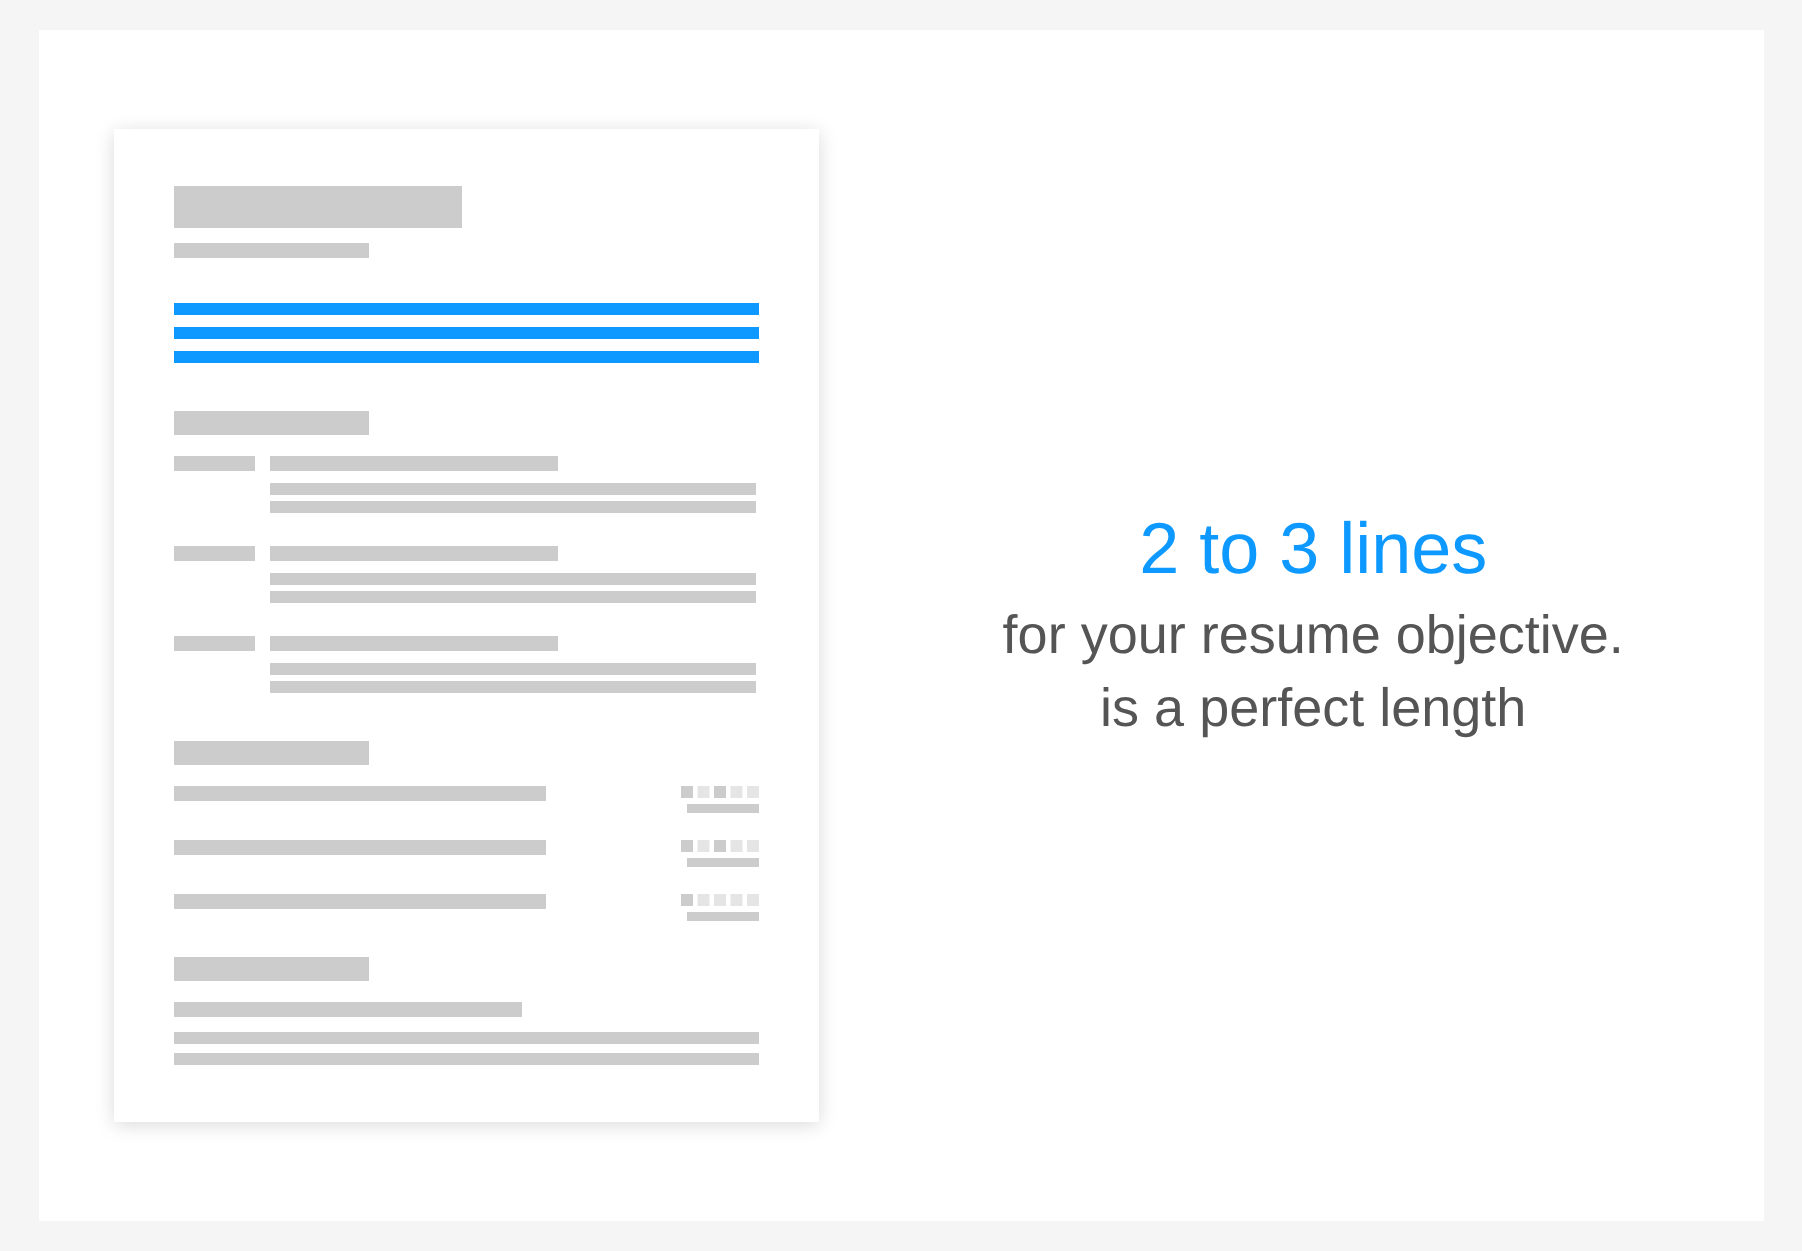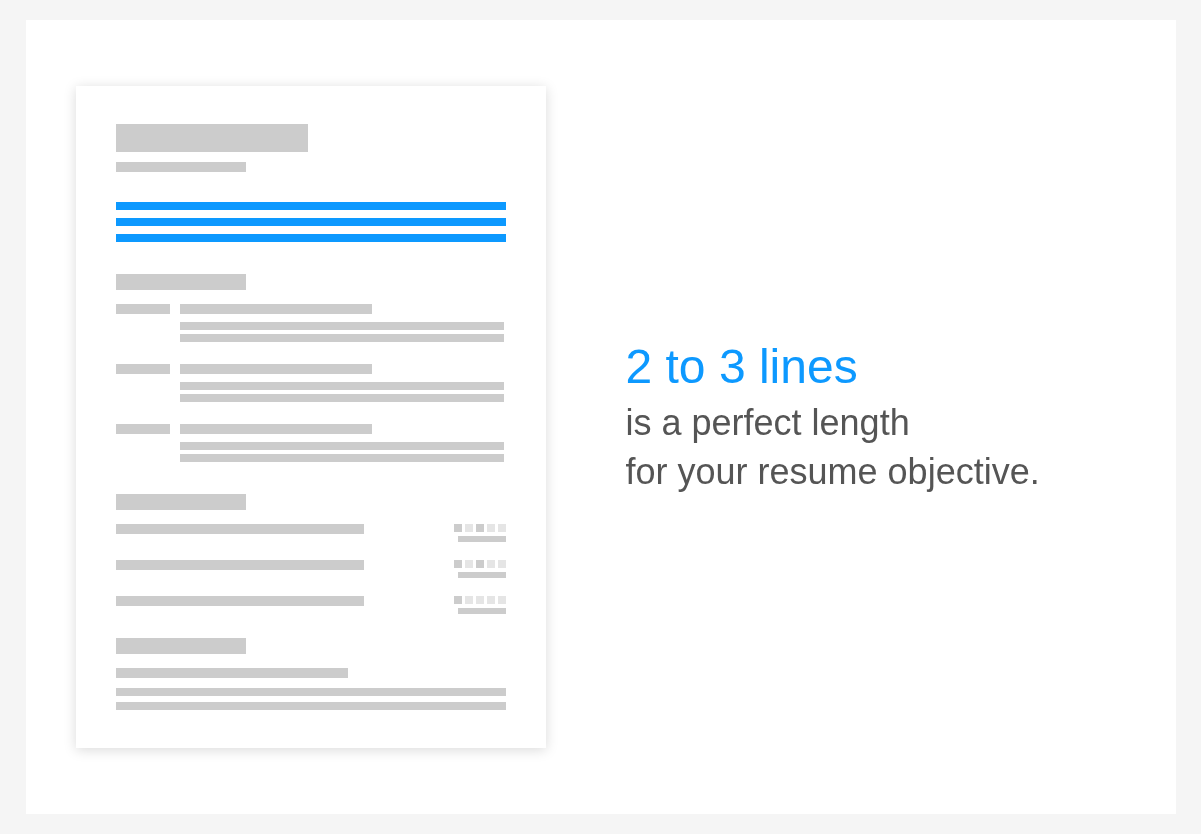--- a/index.html
+++ b/index.html
@@ -133,20 +133,21 @@
       margin-bottom: 6px;
     }
     .full-line.short {
       width: 232px;
       height: 10px;
       margin-bottom: 10px;
     }
     .message {
       padding-left: 80px;
       flex: 1;
+      text-align: center;
     }
     .headline {
       color: #0d99ff;
       font-size: 48px;
       font-weight: 400;
       line-height: 1.2;
       margin-bottom: 4px;
     }
     .subtext {
       color: #555555;
@@ -241,16 +242,16 @@
     <div class="section3">
       <div class="gray-section-head"></div>
       <div class="full-line short"></div>
       <div class="full-line"></div>
       <div class="full-line"></div>
     </div>
   </div>
 
   <div class="message">
     <div class="headline">2 to 3 lines</div>
+    <div class="subtext">for your resume objective.</div>
     <div class="subtext">is a perfect length</div>
-    <div class="subtext">for your resume objective.</div>
   </div>
 </div>
 
 </body></html>

